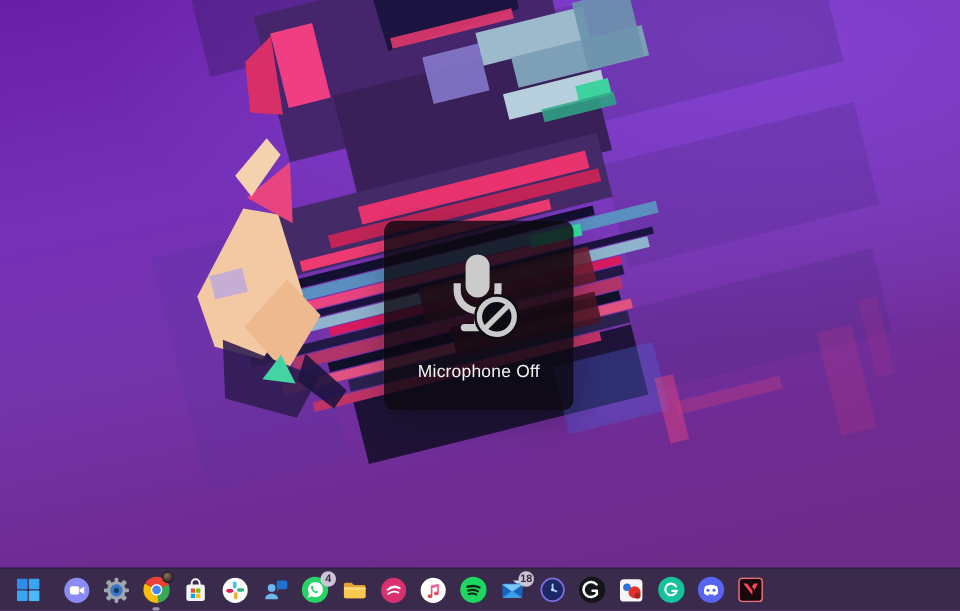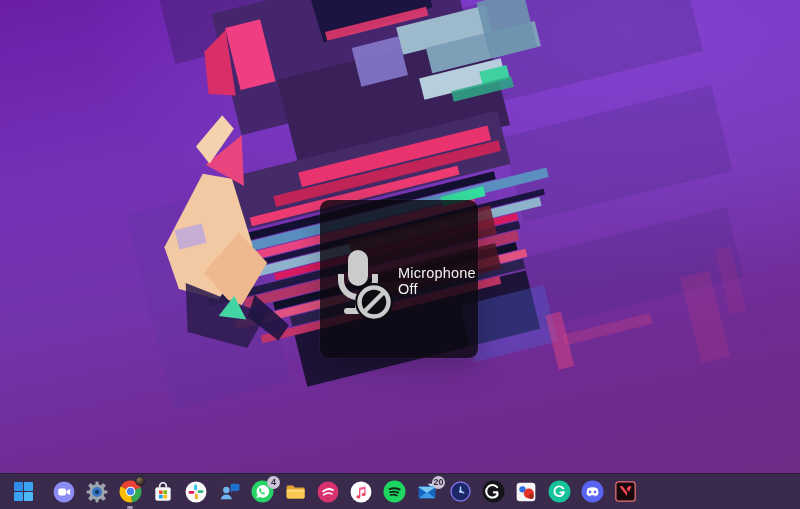--- a/index.html
+++ b/index.html
@@ -12,24 +12,24 @@
   
   .wallpaper{
     position:absolute;inset:0;
     background:
       radial-gradient(900px 420px at 78% 6%, rgba(133,70,212,0.85), rgba(133,70,212,0) 60%),
       linear-gradient(168deg,#6a1ea8 0%,#7530b8 28%,#7434ac 48%,#6f2b92 72%,#6e2c85 100%);
   }
   .wallpaper svg{position:absolute;inset:0;}
   
   .osd{
-    position:absolute;left:320px;top:200px;width:158px;height:158px;
+    position:absolute;left:320px;top:184px;width:158px;height:158px;
     border-radius:9px;background:var(--overlay_bg, rgba(12,9,16,0.82));
     box-shadow:0 0 0 1px rgba(255,255,255,0.03), 0 8px 28px rgba(0,0,0,0.25);
-    display:flex;flex-direction:row;align-items:center;
+    display:flex;flex-direction:column;align-items:center;
   }
   .osd .micwrap{margin-top:18px;height:96px;display:flex;align-items:center;justify-content:center;}
   .osd-label{color:#f4f4f4;font-size:14.5px;letter-spacing:0.2px;margin-top:4px;}
   
   .taskbar{
     position:absolute;left:0;right:0;bottom:0;height:35px;
     background:var(--taskbar_bg,#3a2a4c);
     border-top:1px solid rgba(0,0,0,0.25);
     display:flex;align-items:center;
   }
@@ -293,21 +293,21 @@
         </svg>
       </button>
 
       <button class="app">
         <svg width="23" height="23" viewBox="0 0 22 22">
           <polygon points="11,3.5 18.5,3.5 18.5,10" fill="#bfe2fb"></polygon>
           <rect x="2.5" y="6" width="16" height="11.5" rx="1.5" fill="#1565c0"></rect>
           <polygon points="2.5,7 10.5,12.5 18.5,7 18.5,6.5 2.5,6.5" fill="#7cc6f2"></polygon>
           <polygon points="2.5,17.5 10.5,11.5 18.5,17.5" fill="#3f9be8"></polygon>
         </svg>
-        <span class="badge">20</span>
+        <span class="badge">18</span>
       </button>
 
       <button class="app">
         <svg width="21" height="21" viewBox="0 0 20 20">
           <circle cx="10" cy="10" r="9" fill="#1d2766" stroke="#7a6fe0" stroke-width="1.4"></circle>
           <line x1="10" y1="10" x2="10" y2="5.8" stroke="#9fd0ff" stroke-width="1.5" stroke-linecap="round"></line>
           <line x1="10" y1="10" x2="13" y2="11.2" stroke="#9fd0ff" stroke-width="1.5" stroke-linecap="round"></line>
           <circle cx="10" cy="10" r="1.2" fill="#c9e6ff"></circle>
         </svg>
       </button>

